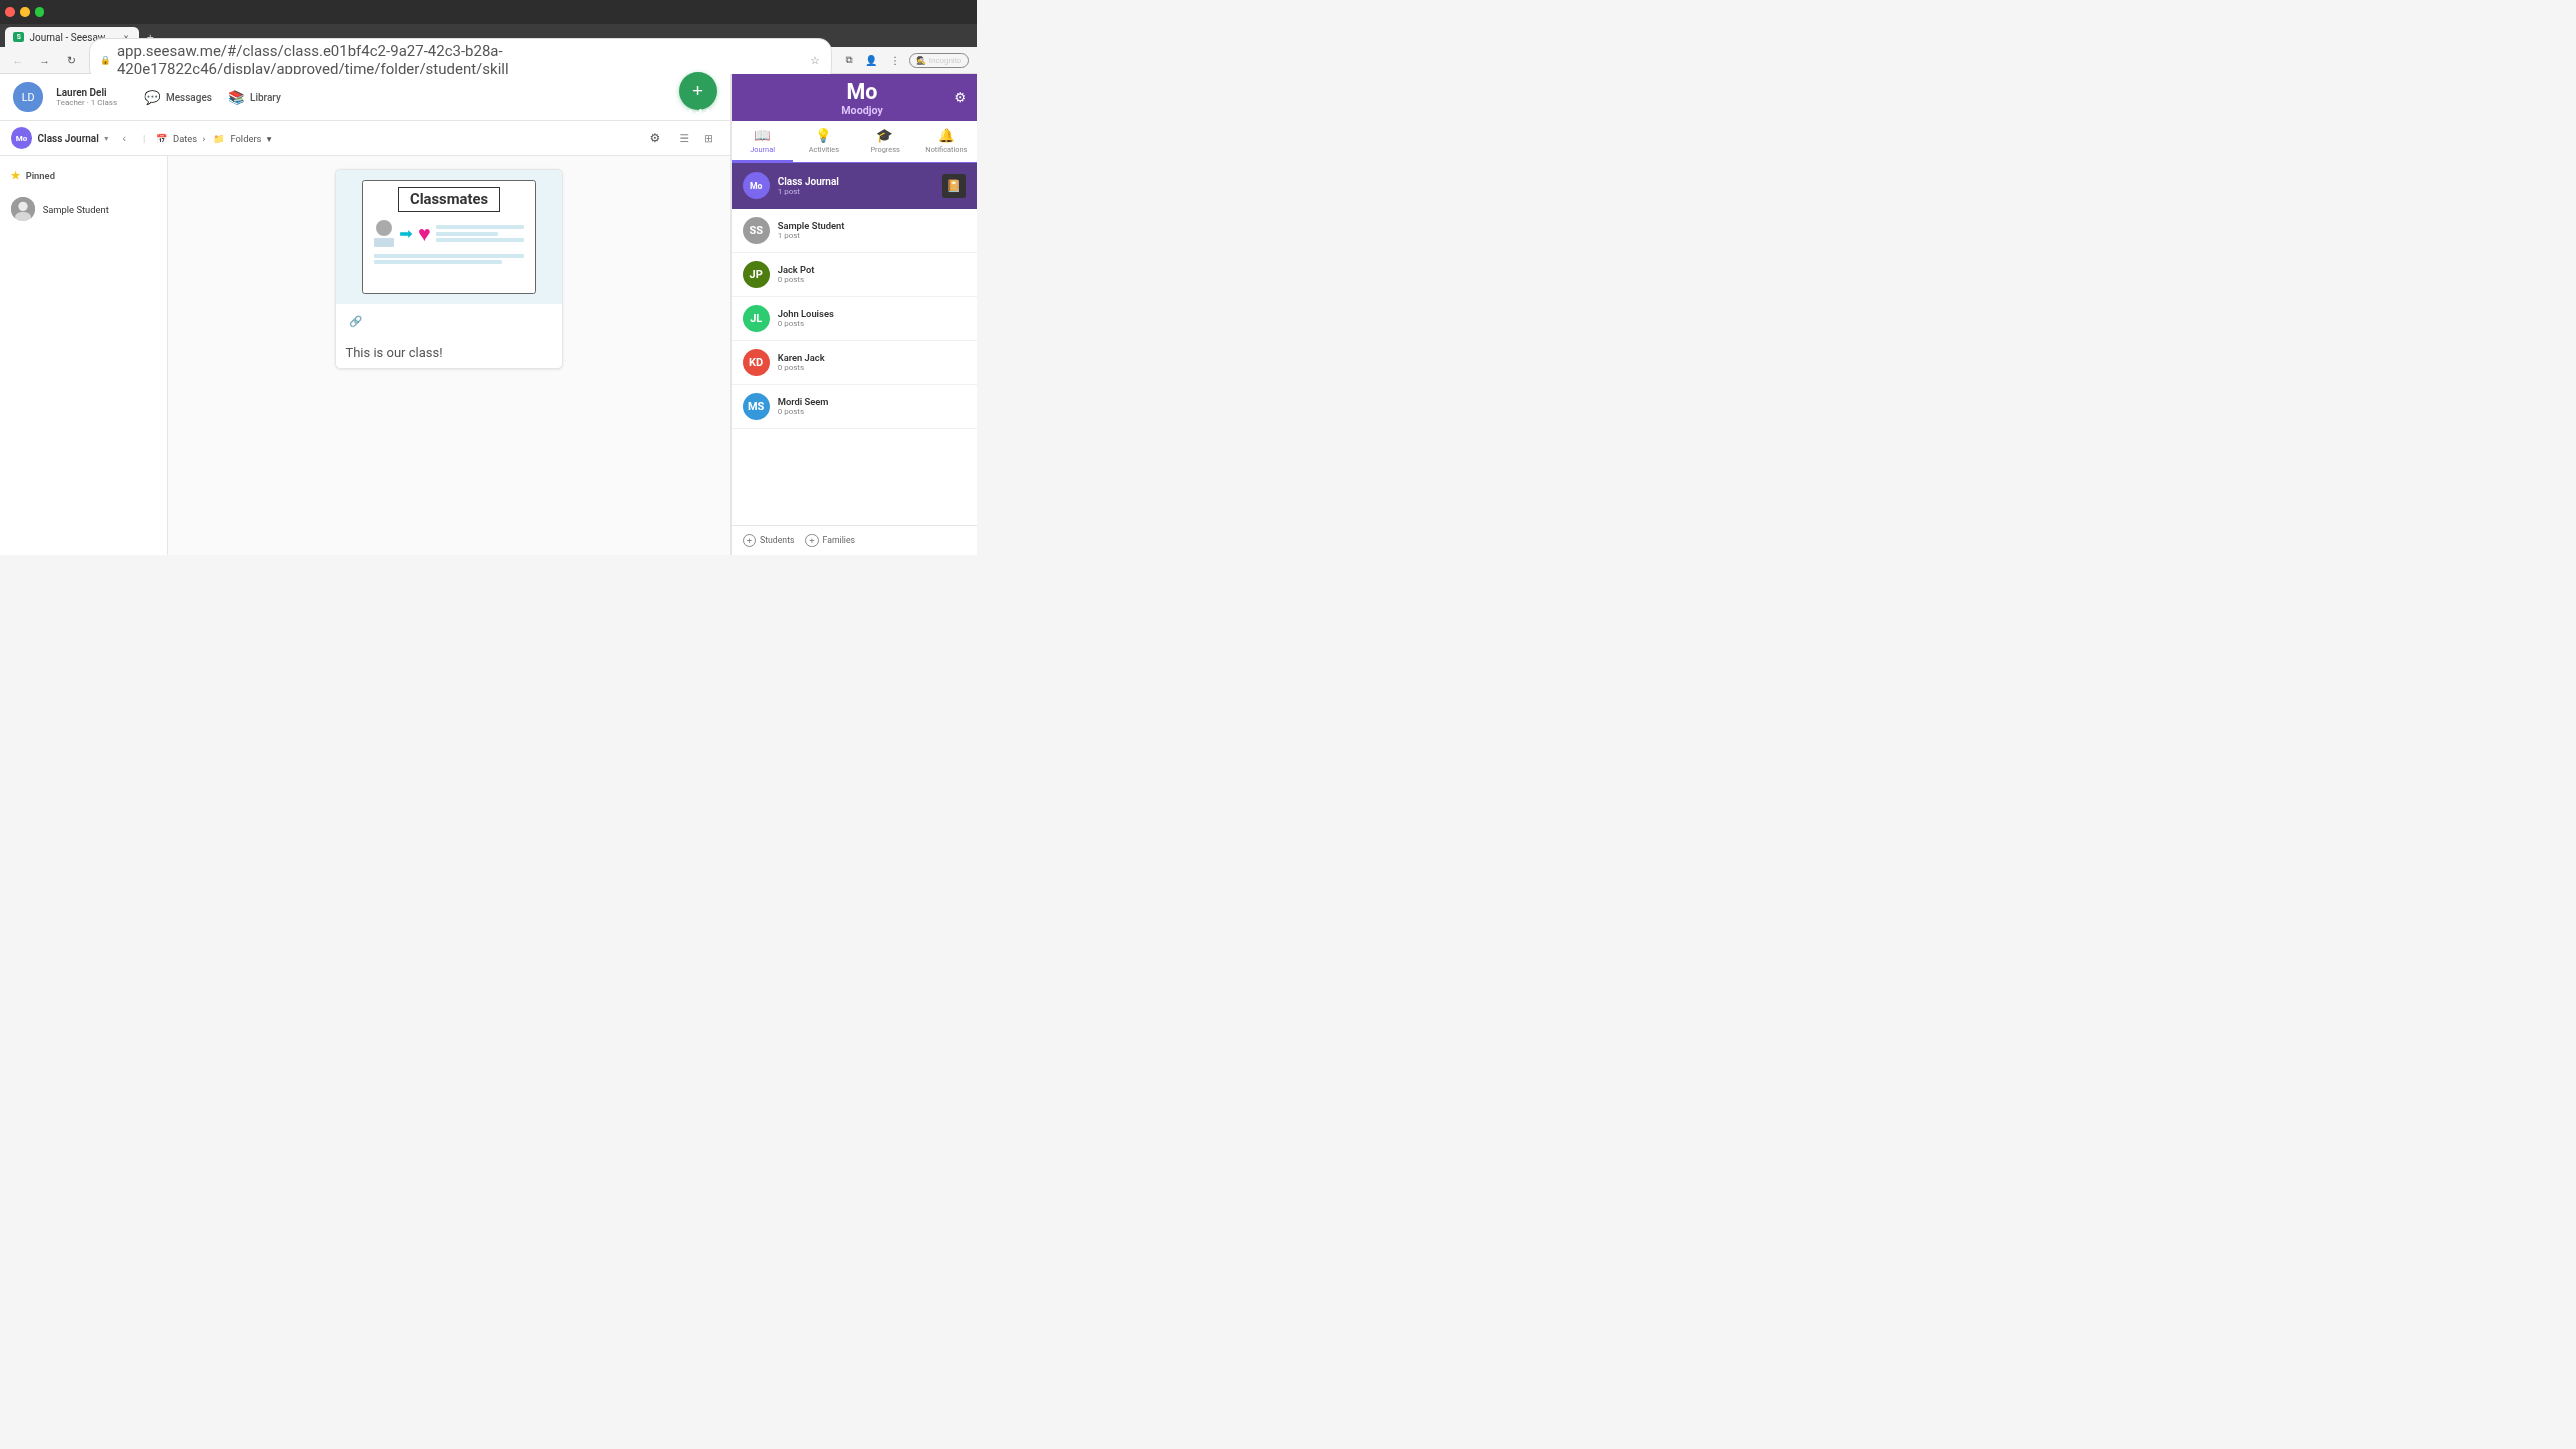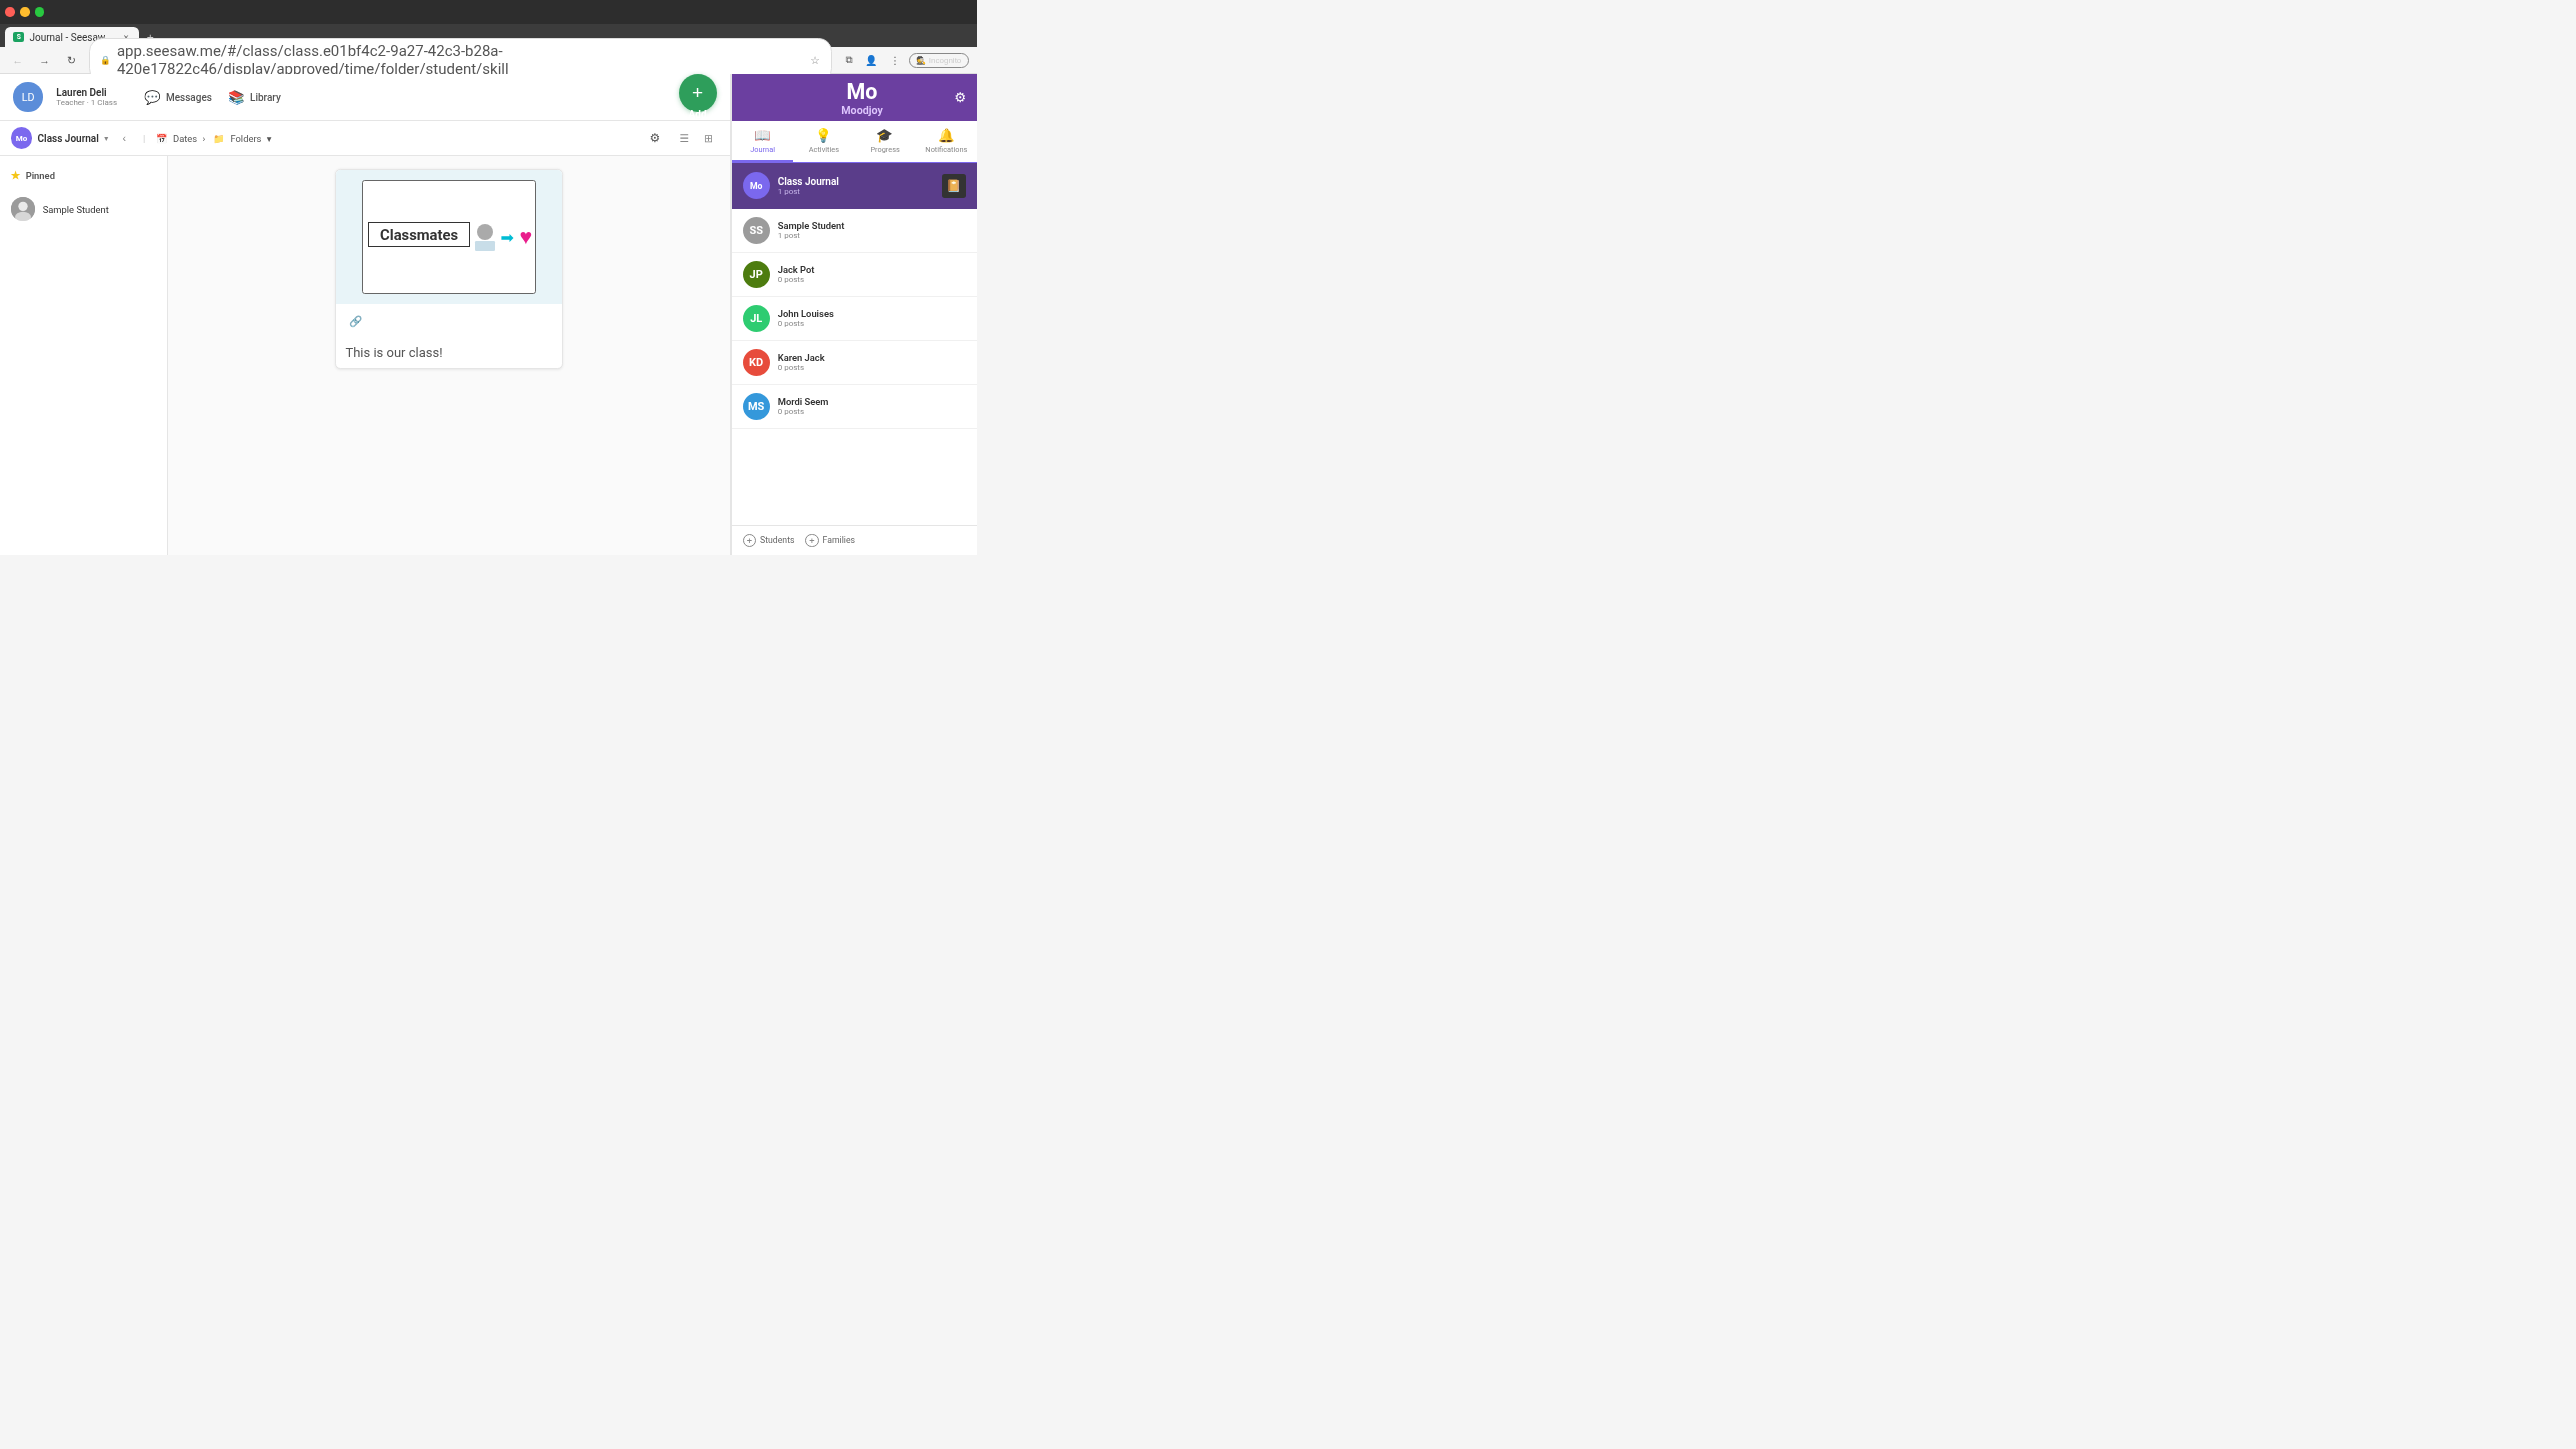--- a/index.html
+++ b/index.html
@@ -227,21 +227,21 @@
       background: #2e9e5b;
       border: none;
       color: white;
       font-size: 19px;
       cursor: pointer;
       display: flex; align-items: center; justify-content: center;
       box-shadow: 0 1.3px 5.4px rgba(46,158,91,0.4);
       margin-left: auto;
     }
     .add-label {
-      font-size: 10px;
+      font-size: 13px;
       color: white;
       font-weight: bold;
       margin-top: -2.7px;
     }
     .add-btn-container {
       display: flex;
       flex-direction: column;
       align-items: center;
       margin-left: auto;
     }
@@ -392,21 +392,21 @@
       align-items: center;
       justify-content: center;
     }
     .classmates-illustration {
       width: 174px;
       height: 114px;
       border: 1.3px solid #666;
       border-radius: 2.7px;
       background: white;
       display: flex;
-      flex-direction: row;
+      flex-direction: column;
       align-items: center;
       justify-content: flex-start;
       padding: 5.4px;
     }
     .classmates-title {
       font-size: 14.8px;
       font-weight: bold;
       color: #333;
       border: 1.3px solid #333;
       padding: 2.7px 10.7px;

